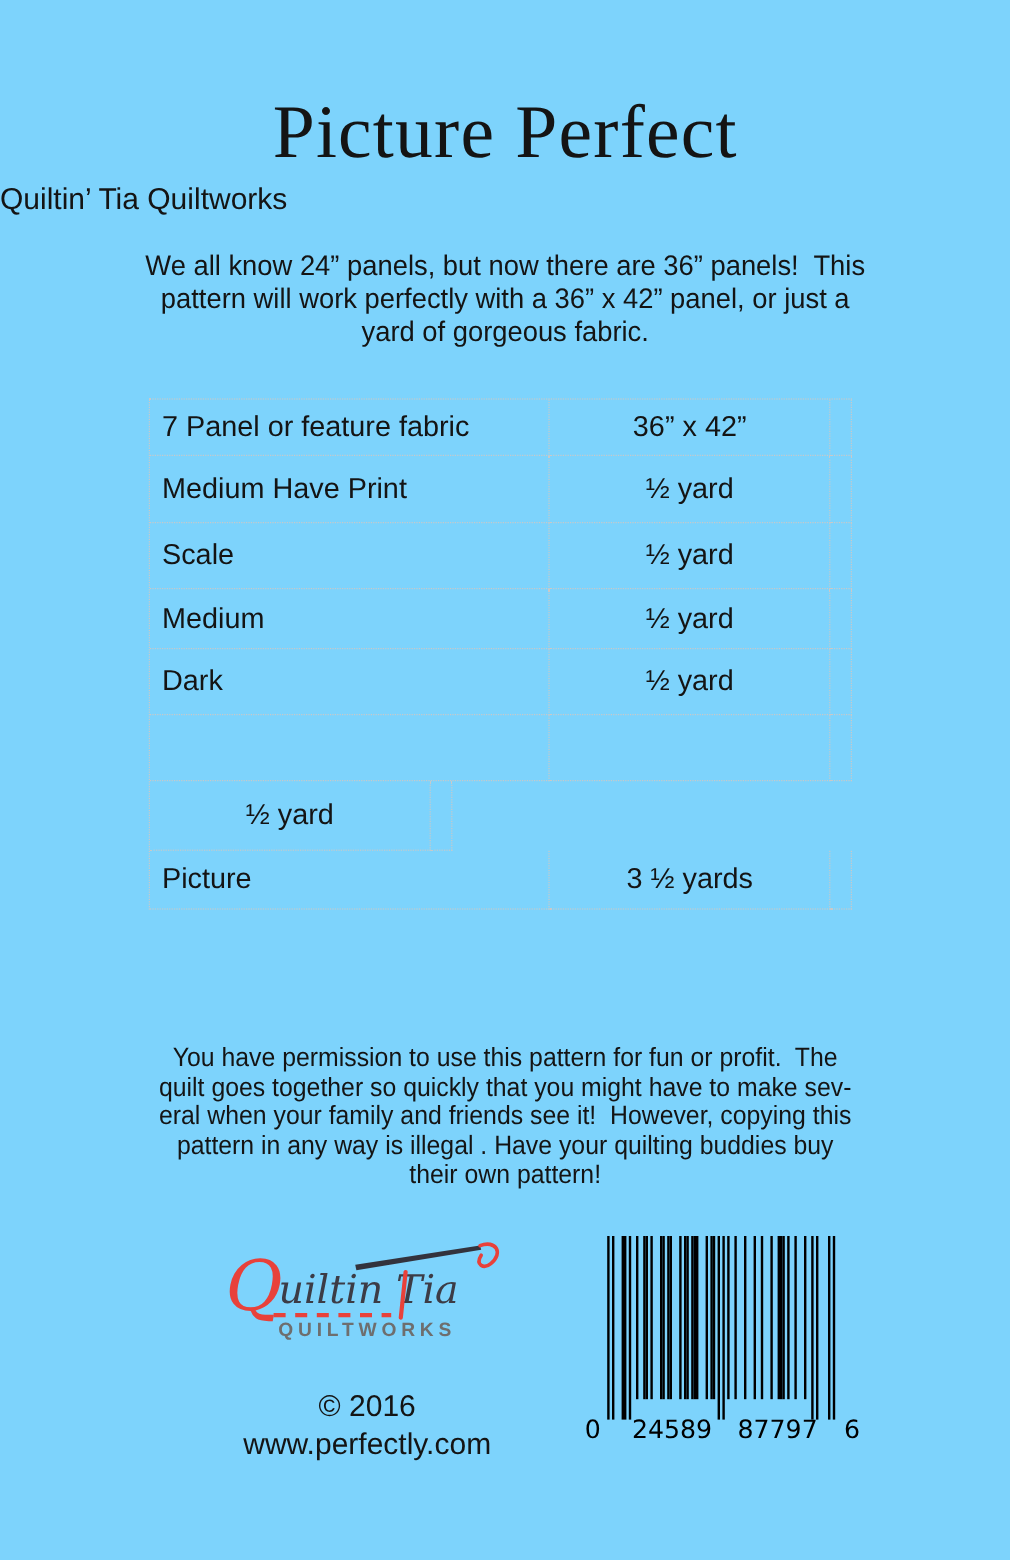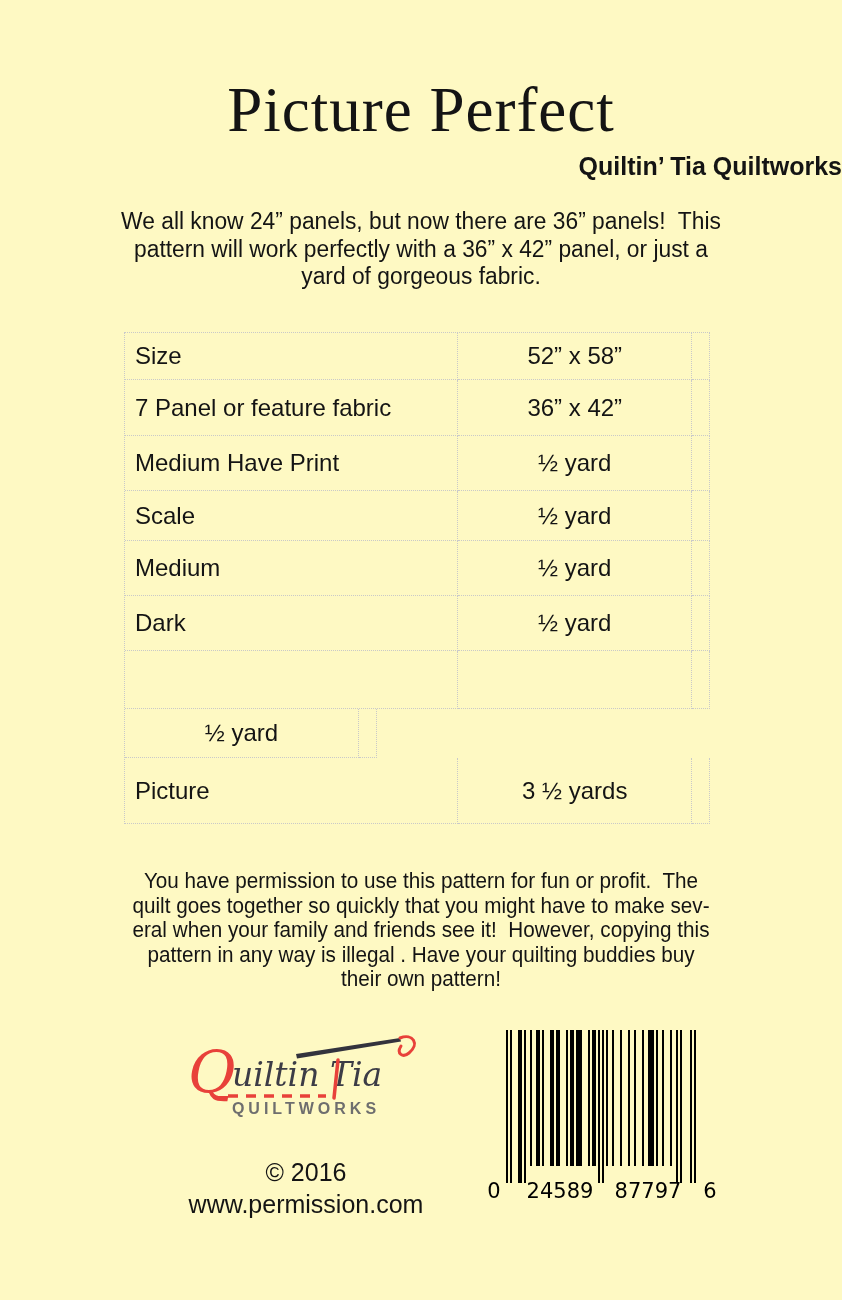--- a/index.html
+++ b/index.html
@@ -1,21 +1,21 @@
 <!DOCTYPE html>
 <html><head>
 <meta charset="utf-8">
 <style>
   html,body{margin:0;padding:0;background:#fff;}
-  #page{position:relative;width:842px;height:1300px;background:#fef9c3;overflow:hidden;
+  #page{position:relative;width:842px;height:1300px;background:#7dd3fc;overflow:hidden;
         font-family:"Liberation Sans",sans-serif;color:#141414;}
 
   .title{position:absolute;top:74px;left:0;right:0;text-align:center;
          font-family:"Liberation Serif",serif;font-size:63px;font-weight:400;letter-spacing:1px;}
-  .subtitle{position:absolute;top:152px;left:0;right:0;text-align:right;font-size:25px;font-weight:bold;}
+  .subtitle{position:absolute;top:152px;left:0;right:0;text-align:left;font-size:25px;}
 
   .intro{position:absolute;top:208px;left:0;right:0;text-align:center;
          font-size:23.5px;line-height:27.5px;transform:scaleX(0.97);transform-origin:center;}
   .intro .line{white-space:pre;}
 
   .mtable{position:absolute;left:124px;top:332px;width:586px;
           border-top:1px dotted #c9c9c9;border-left:1px dotted #c9c9c9;box-sizing:border-box;}
   .mrow{display:flex;}
   .mrow:nth-child(1){height:47px}
   .mrow:nth-child(2){height:56px}
@@ -52,25 +52,20 @@
   <div class="title">Picture Perfect</div>
   <div class="subtitle">Quiltin’ Tia Quiltworks</div>
 
   <div class="intro">
     <div class="line">We all know 24” panels, but now there are 36” panels!  This</div>
     <div class="line">pattern will work perfectly with a 36” x 42” panel, or just a</div>
     <div class="line">yard of gorgeous fabric.</div>
   </div>
 
   <div class="mtable">
-    <div class="mrow">
-      <div class="mcell mlabel">Size</div>
-      <div class="mcell mvalue">52” x 58”</div>
-      <div class="mcell mspacer"></div>
-    </div>
     <div class="mrow">
       <div class="mcell mlabel">7 Panel or feature fabric</div>
       <div class="mcell mvalue">36” x 42”</div>
       <div class="mcell mspacer"></div>
     </div>
     <div class="mrow">
       <div class="mcell mlabel">Medium Have Print</div>
       <div class="mcell mvalue">½ yard</div>
       <div class="mcell mspacer"></div>
     </div>
@@ -174,15 +169,15 @@
         <rect x="208" y="2" width="2" height="153" fill="#000"></rect>
         <rect x="212" y="2" width="2" height="153" fill="#000"></rect>
       </g>
     <text id="bc-g0" x="12" y="170" text-anchor="middle" font-family="DejaVu Sans, sans-serif" font-size="21" fill="#000">0</text>
     <text id="bc-g1" x="78" y="170" text-anchor="middle" font-family="DejaVu Sans, sans-serif" font-size="21" fill="#000">24589</text>
     <text id="bc-g2" x="166" y="170" text-anchor="middle" font-family="DejaVu Sans, sans-serif" font-size="21" fill="#000">87797</text>
     <text id="bc-g3" x="228" y="170" text-anchor="middle" font-family="DejaVu Sans, sans-serif" font-size="21" fill="#000">6</text>
   </svg>
 
   <div class="copyright">© 2016</div>
-  <div class="website">www.permission.com</div>
+  <div class="website">www.perfectly.com</div>
 
 </div>
 
 </body></html>

